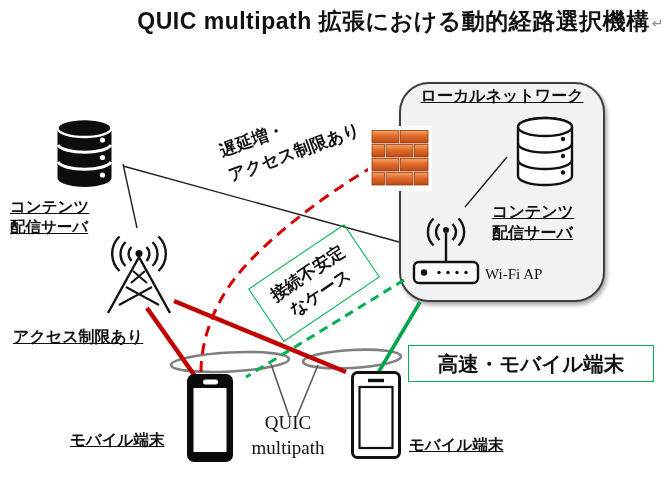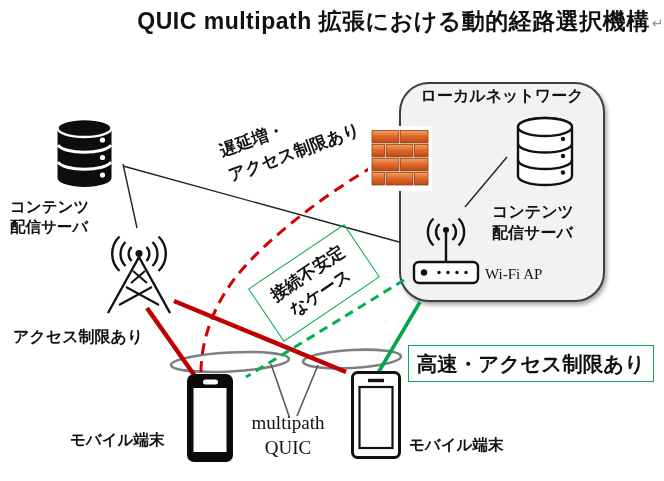--- a/index.html
+++ b/index.html
@@ -12,21 +12,21 @@
   .title-row{top:6px;left:0;width:664px;text-align:right;font-size:23px;font-weight:700;
     letter-spacing:.5px;white-space:nowrap;z-index:3;}
   .para-mark{color:#8f8f8f;font-size:14px;font-weight:400;margin-left:2px;vertical-align:middle;}
   
   .ln-box{left:399px;top:82px;width:206px;height:220px;background:#F2F2F2;
     border:2px solid #3f3f3f;border-radius:30px;box-sizing:border-box;
     box-shadow:2px 3px 4px rgba(0,0,0,.35);z-index:1;}
   svg.layer{left:0;top:0;z-index:2;}
   
   .lbl{z-index:3;line-height:1.25;}
-  .jp{font-weight:600;}
+  .jp{font-weight:600;text-decoration:underline;}
   .lbl-server-left{left:10px;top:197px;font-size:15.5px;line-height:20px;}
   .lbl-cell{left:13px;top:327px;font-size:16px;}
   .lbl-mobile-left{left:70px;top:430px;font-size:15.5px;}
   .lbl-mobile-right{left:409px;top:435px;font-size:15.5px;}
   .lbl-ln-title{left:399px;top:86px;width:206px;text-align:center;font-size:16px;}
   .lbl-ln-server{left:492px;top:201px;font-size:16px;line-height:21px;}
   .serif{font-family:"Liberation Serif","DejaVu Serif",serif;font-weight:400;}
   .lbl-wifi{left:485px;top:265px;font-size:15px;}
   .lbl-quic{left:231px;top:410px;width:114px;text-align:center;font-size:19px;line-height:25px;z-index:3;}
   
@@ -161,31 +161,31 @@
     <div>配信サーバ</div>
   </div>
 
   <div class="abs lbl serif lbl-wifi">Wi-Fi AP</div>
 
   <div class="abs lbl jp lbl-mobile-left">モバイル端末</div>
 
   <div class="abs lbl jp lbl-mobile-right">モバイル端末</div>
 
   <div class="abs lbl serif lbl-quic">
+    <div>QUIC</div>
     <div>multipath</div>
-    <div>QUIC</div>
   </div>
 
   <div class="abs delay-note">
     <div>遅延増・</div>
     <div>アクセス制限あり</div>
   </div>
 
   <div class="abs unstable-box">
     <div>
       <div>接続不安定</div>
       <div>なケース</div>
     </div>
   </div>
 
-  <div class="abs fast-box">高速・アクセス制限あり</div>
+  <div class="abs fast-box">高速・モバイル端末</div>
 
 </div>
 
 </body></html>

